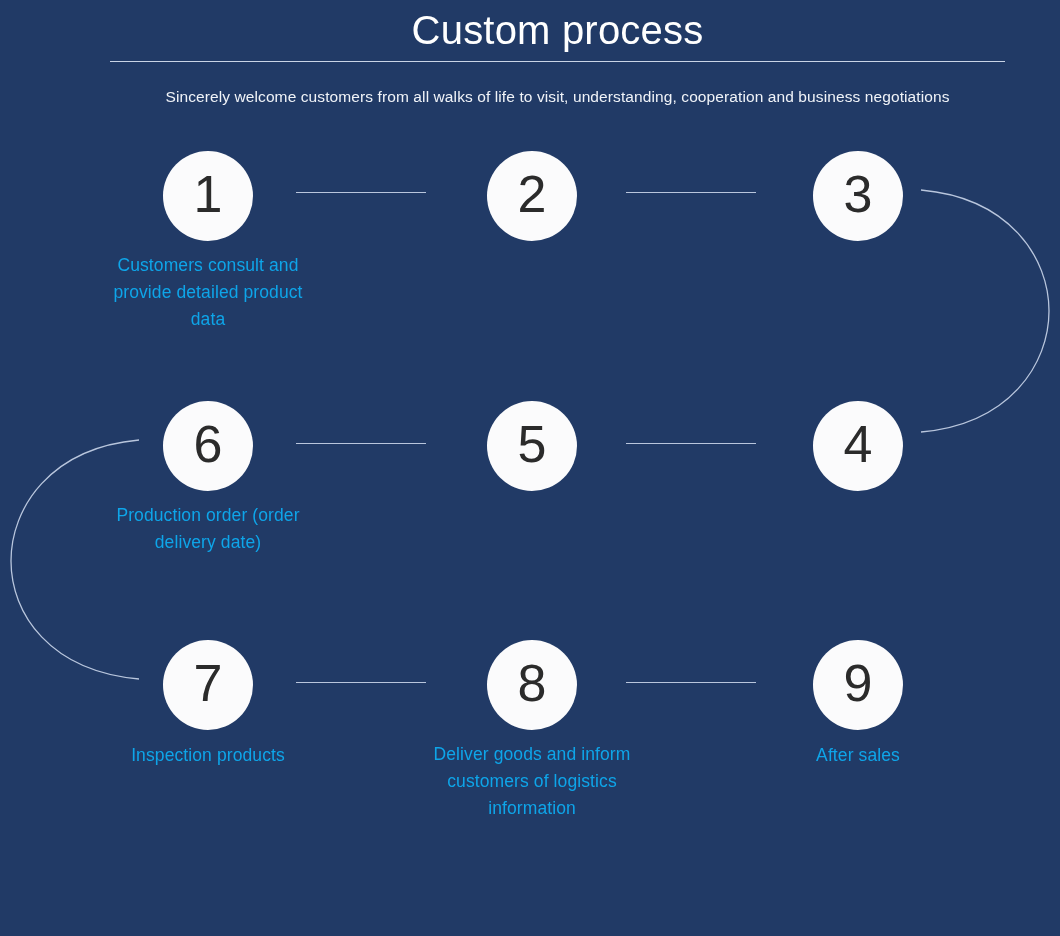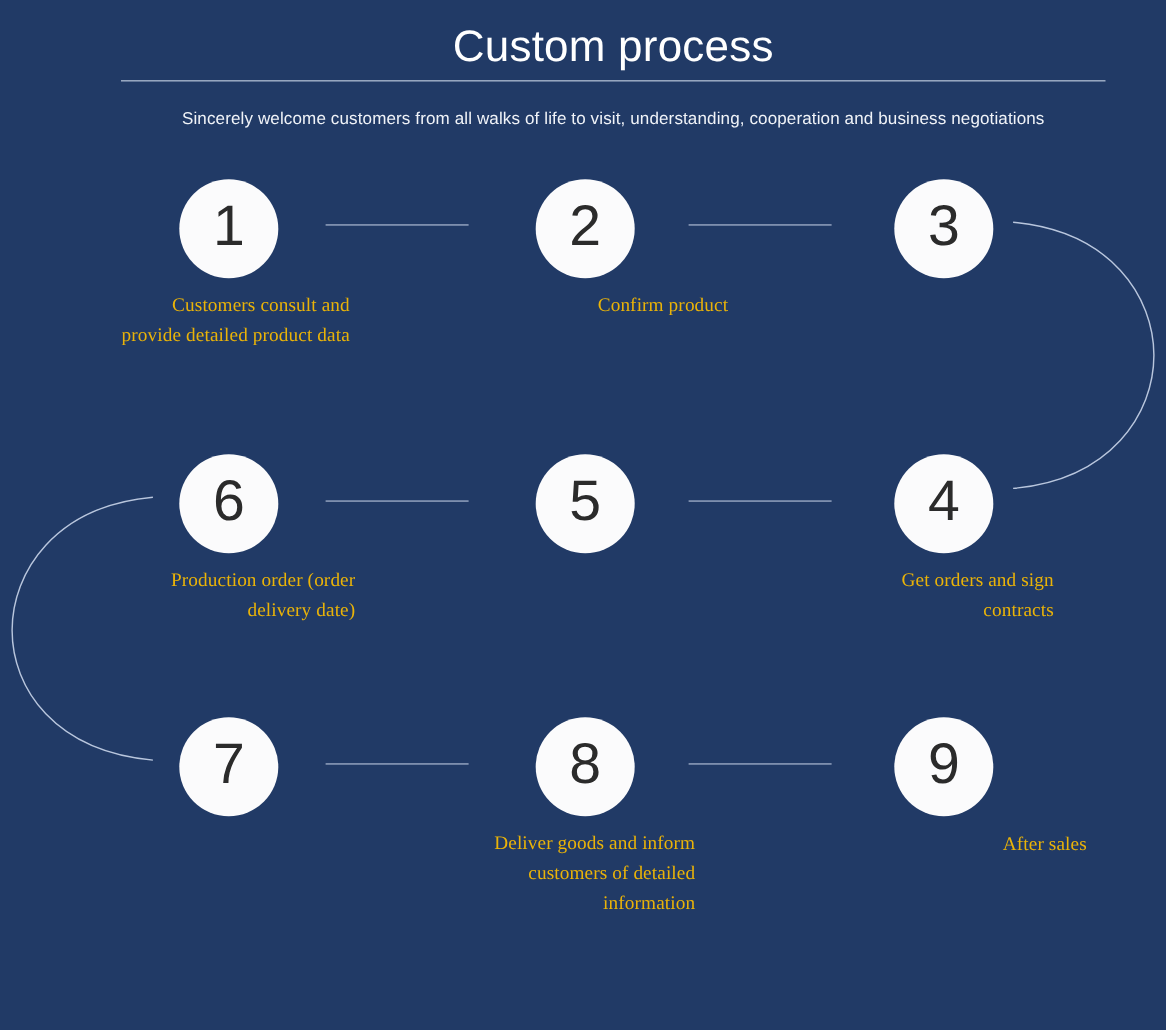--- a/index.html
+++ b/index.html
@@ -10,21 +10,21 @@
     width: 1060px;
     height: 936px;
     background: #213a66;
     font-family: "Liberation Sans", sans-serif;
     overflow: hidden;
     position: relative;
     color: #ffffff;
   }
   #stage {
     position: absolute;
-    left: 0; top: 12px;
+    left: 0; top: 0;
     width: 1060px;
     height: 771px;
   }
 
   
   .page-title {
     position: absolute;
     left: 0;
     top: 6px;
     width: 1115px;
@@ -76,26 +76,25 @@
     font-family: "Liberation Sans", sans-serif;
     font-size: 52px;
     font-weight: 400;
     color: #2b2b2b;
     line-height: 52px;
     position: relative;
     top: -2px;
   }
   .step-label {
     margin-top: 11px;
-    text-align: right;
+    text-align: center;
     font-size: 17.5px;
     line-height: 27px;
-    color: #eab308;
+    color: #0ea5e9;
     letter-spacing: 0.1px;
-    font-family: Liberation Serif, serif;
   }
 
   
   .connector {
     position: absolute;
     height: 1px;
     background: #b9c6dd;
   }
 
   
@@ -138,21 +137,20 @@
     <div class="step-circle">
       <span class="step-number">1</span>
     </div>
     <div class="step-label" style="width:220px; margin:11px auto 0;">Customers consult and provide detailed product data</div>
   </div>
 
   <div class="step" style="left:532px; top:151px;">
     <div class="step-circle">
       <span class="step-number">2</span>
     </div>
-    <div class="step-label">Confirm product</div>
   </div>
 
   <div class="step" style="left:858px; top:151px;">
     <div class="step-circle">
       <span class="step-number">3</span>
     </div>
   </div>
 
   <div class="step" style="left:208px; top:401px;">
     <div class="step-circle">
@@ -164,34 +162,34 @@
   <div class="step" style="left:532px; top:401px;">
     <div class="step-circle">
       <span class="step-number">5</span>
     </div>
   </div>
 
   <div class="step" style="left:858px; top:401px;">
     <div class="step-circle">
       <span class="step-number">4</span>
     </div>
-    <div class="step-label" style="width:200px; margin:11px auto 0;">Get orders and sign contracts</div>
   </div>
 
   <div class="step" style="left:208px; top:640px;">
     <div class="step-circle">
       <span class="step-number">7</span>
     </div>
+    <div class="step-label" style="margin-top:12px;">Inspection products</div>
   </div>
 
   <div class="step" style="left:532px; top:640px;">
     <div class="step-circle">
       <span class="step-number">8</span>
     </div>
-    <div class="step-label" style="width:200px; margin:11px auto 0;">Deliver goods and inform customers of detailed information</div>
+    <div class="step-label" style="width:200px; margin:11px auto 0;">Deliver goods and inform customers of logistics information</div>
   </div>
 
   <div class="step" style="left:858px; top:640px;">
     <div class="step-circle">
       <span class="step-number">9</span>
     </div>
     <div class="step-label" style="margin-top:12px;">After sales</div>
   </div>
 
 </div>

